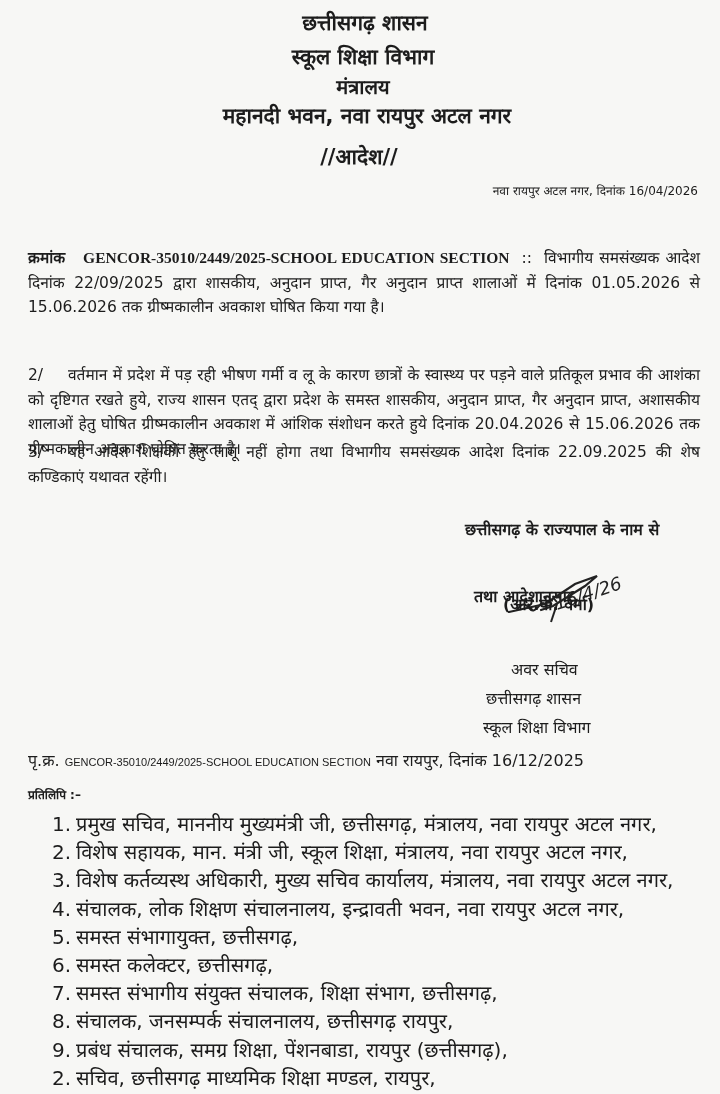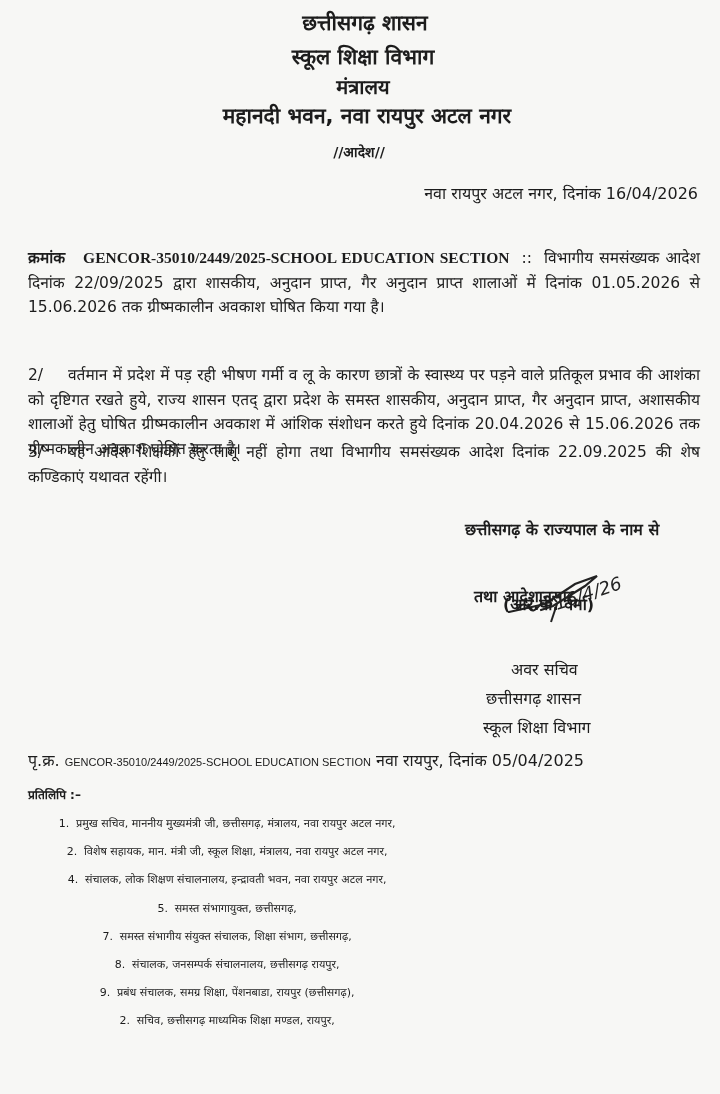--- a/index.html
+++ b/index.html
@@ -9,40 +9,40 @@
     color: #1c1c1c;
     font-family: "DejaVu Sans", "Liberation Sans", sans-serif;
     position: relative;
   }
   .page { position: absolute; left: 0; top: 0; width: 720px; height: 768px; }
   .hdr { position: absolute; left: 0; width: 720px; text-align: center; font-weight: bold; }
   .h1 { top: 8px; font-size: 21px; left: 5px; }
   .h2 { top: 42px; font-size: 21px; left: 3px; }
   .h3 { top: 73px; font-size: 20px; left: 3px; }
   .h4 { top: 101px; font-size: 21px; left: 7px; }
-  .h5 { top: 142px; font-size: 14px; left: -1px; }
-  .dateline { position: absolute; top: 182px; right: 22px; font-size: 16px; margin-left: 36px; }
+  .h5 { top: 142px; font-size: 21px; left: -1px; }
+  .dateline { position: absolute; top: 182px; right: 22px; font-size: 12px; margin-left: 36px; }
   .para { position: absolute; left: 28px; width: 672px; font-size: 15.5px; line-height: 24.5px; text-align: justify; }
   .p1 { top: 215px; margin-top: 31px; }
   .p2 { top: 315px; margin-top: 48px; }
   .p3 { top: 440px; }
   .mono-bold { font-family: "Liberation Serif", serif; font-weight: bold; }
   .para-num { display: inline-block; width: 40px; }
   .sig { position: absolute; font-size: 16px; font-weight: bold; white-space: nowrap; }
   .s1 { left: 426px; top: 518px; margin-left: 39px; }
   .s2 { left: 474px; top: 545px; margin-top: 40px; }
   .s3 { left: 503px; top: 593px; font-weight: bold; }
   .s4 { left: 511px; top: 658px; font-weight: normal; text-align: right; }
   .s5 { left: 486px; top: 687px; font-weight: normal; }
   .s6 { left: 483px; top: 716px; font-weight: normal; }
   .signature { position: absolute; left: 505px; top: 570px; width: 140px; height: 60px; }
   .refline { position: absolute; left: 28px; top: 749px; font-size: 16px; white-space: nowrap; }
   .refline .small { font-size: 11px; font-family: "Liberation Sans", sans-serif; }
   .copyhead { position: absolute; left: 28px; top: 786px; font-size: 12px; font-weight: bold; }
-  .list { position: absolute; left: 52px; top: 811px; margin: 0; padding: 0; list-style: none; font-size: 11px; text-align: center; }
+  .list { position: absolute; left: 52px; top: 811px; margin: 0; padding: 0; list-style: none; font-size: 20px; }
   .list li { height: 28.2px; line-height: 26px; white-space: nowrap; }
   .list .num { display: inline-block; width: 24px; }
 </style>
 </head>
 <body>
 
 <div class="page">
 
   <div class="hdr h1">छत्तीसगढ़ शासन</div>
   <div class="hdr h2">स्कूल शिक्षा विभाग</div>
@@ -78,29 +78,31 @@
   </svg>
 
   <div class="sig s3">(आर.पी. वर्मा)</div>
   <div class="sig s4">अवर सचिव</div>
   <div class="sig s5">छत्तीसगढ़ शासन</div>
   <div class="sig s6">स्कूल शिक्षा विभाग</div>
 
   <div class="refline">
     <span>पृ.क्र.</span>
     <span class="small">GENCOR-35010/2449/2025-SCHOOL EDUCATION SECTION</span>
-    <span>नवा रायपुर, दिनांक 05/04/2025</span>
+    <span>नवा रायपुर, दिनांक 16/12/2025</span>
   </div>
 
   <div class="copyhead">प्रतिलिपि :–</div>
 
   <ol class="list">
     <li><span class="num">1.</span><span>प्रमुख सचिव, माननीय मुख्यमंत्री जी, छत्तीसगढ़, मंत्रालय, नवा रायपुर अटल नगर,</span></li>
     <li><span class="num">2.</span><span>विशेष सहायक, मान. मंत्री जी, स्कूल शिक्षा, मंत्रालय, नवा रायपुर अटल नगर,</span></li>
+    <li><span class="num">3.</span><span>विशेष कर्तव्यस्थ अधिकारी, मुख्य सचिव कार्यालय, मंत्रालय, नवा रायपुर अटल नगर,</span></li>
     <li><span class="num">4.</span><span>संचालक, लोक शिक्षण संचालनालय, इन्द्रावती भवन, नवा रायपुर अटल नगर,</span></li>
     <li><span class="num">5.</span><span>समस्त संभागायुक्त, छत्तीसगढ़,</span></li>
+    <li><span class="num">6.</span><span>समस्त कलेक्टर, छत्तीसगढ़,</span></li>
     <li><span class="num">7.</span><span>समस्त संभागीय संयुक्त संचालक, शिक्षा संभाग, छत्तीसगढ़,</span></li>
     <li><span class="num">8.</span><span>संचालक, जनसम्पर्क संचालनालय, छत्तीसगढ़ रायपुर,</span></li>
     <li><span class="num">9.</span><span>प्रबंध संचालक, समग्र शिक्षा, पेंशनबाडा, रायपुर (छत्तीसगढ़),</span></li>
     <li><span class="num">2.</span><span>सचिव, छत्तीसगढ़ माध्यमिक शिक्षा मण्डल, रायपुर,</span></li>
   </ol>
 
 </div>
 
 </body></html>

